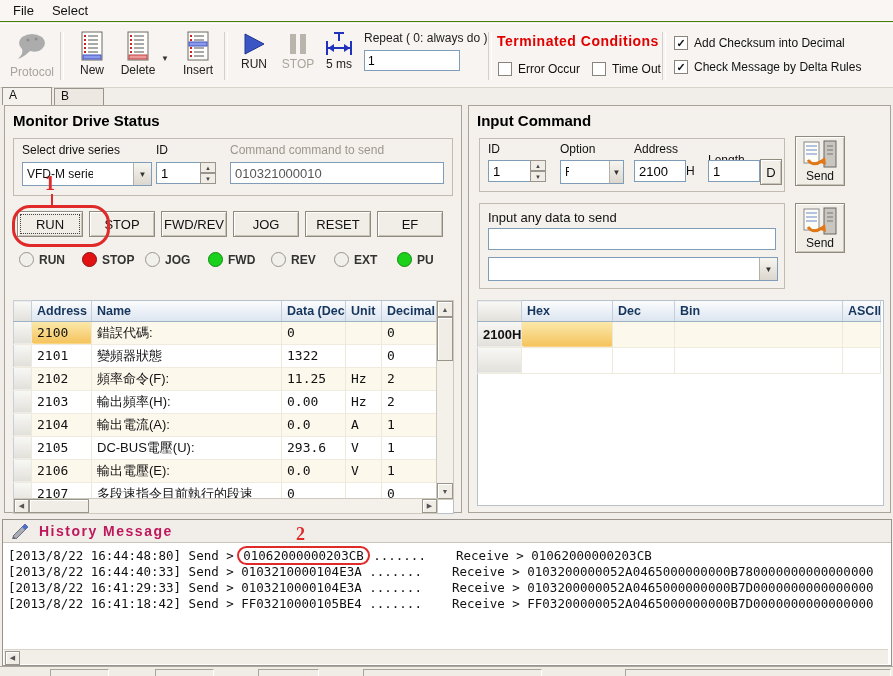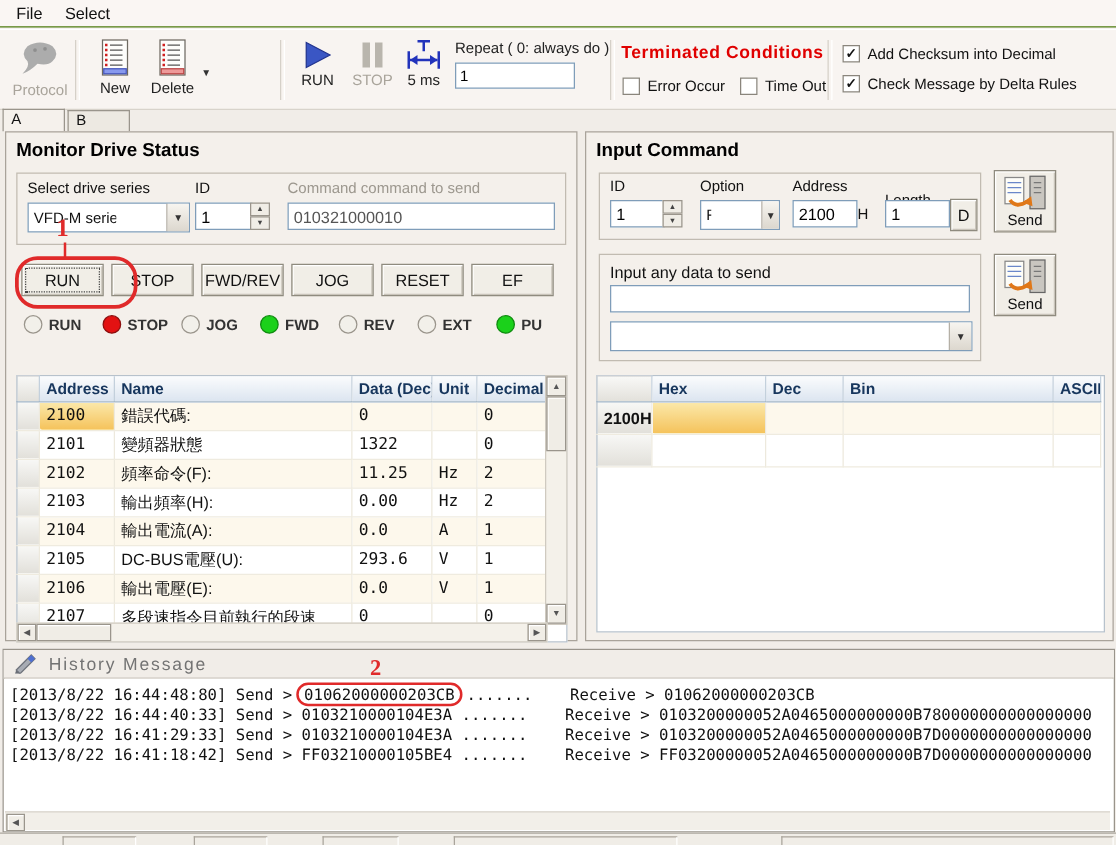--- a/index.html
+++ b/index.html
@@ -59,21 +59,21 @@
   td.bold{font-weight:bold;}
   
   .sbar{position:absolute;background:#F4F1EA;border:1px solid #CFCAC0;}
   .sbar .arrow{position:absolute;background:#F0EDE6;border:1px solid #9A958C;box-shadow:inset 1px 1px 0 #fff;display:flex;align-items:center;justify-content:center;font-size:7px;color:#555;}
   .sbar .thumb{position:absolute;background:#F0EDE6;border:1px solid #9A958C;box-shadow:inset 1px 1px 0 #fff;}
   
   .send-btn{position:absolute;width:48px;height:48px;background:#F1EEE7;border:1px solid #8F8B7F;box-shadow:inset 1px 1px 0 #FFF,inset -1px -1px 0 #C9C4BA;display:flex;flex-direction:column;align-items:center;justify-content:center;gap:1px;font-size:12px;}
   
   .history{position:absolute;left:2px;top:519px;width:888px;height:145px;border:1px solid #99948B;background:#fff;}
   .hist-head{position:absolute;left:0;top:0;right:0;height:22px;background:#F1EDE8;border-bottom:1px solid #C9C4BB;display:flex;align-items:center;gap:10px;padding-left:8px;}
-  .hist-title{font-size:14px;font-weight:normal;color:#737373;letter-spacing:1.5px;}
+  .hist-title{font-size:14px;font-weight:bold;color:#be185d;letter-spacing:1.5px;}
   .log{position:absolute;left:1px;top:23px;right:1px;height:106px;background:#fff;font-family:"DejaVu Sans Mono",monospace;font-size:12.5px;line-height:16px;padding:5px 4px;overflow:hidden;}
   .log-line{white-space:pre;}
   .hex-circled{border:2px solid #E02A2A;border-radius:10px;padding:0 4px;margin:0 -4px;}
   
   .statusbar{position:absolute;left:0;top:666px;right:0;height:10px;background:#F0EDE7;border-top:1px solid #ABA79E;}
   .statusbar .seg{position:absolute;top:2px;height:14px;border:1px solid #A9A49B;border-right-color:#fff;border-bottom-color:#fff;background:#F0EDE7;}
 </style>
 </head>
 <body>
 
@@ -131,20 +131,41 @@
             <rect x="4" y="8" width="2" height="2"></rect>
             <rect x="4" y="12" width="2" height="2"></rect>
             <rect x="4" y="16" width="2" height="2"></rect>
             <rect x="4" y="20" width="2" height="2"></rect>
           </g>
           <rect x="3" y="24" width="18" height="4" fill="#EE9999" stroke="#BB4444"></rect>
         </svg>
       <span class="tb-label">Delete</span>
     </div>
     <span class="dd-arrow" style="left:161px;top:30px;">▼</span>
+    <div class="tb-btn" style="left:174px;width:44px;">
+      <svg width="24" height="32" viewBox="0 0 24 32">
+          <rect x="2" y="1" width="20" height="28" fill="#FDFDFB" stroke="#6E6A62"></rect>
+          <g stroke="#555" stroke-width="1">
+            <line x1="8" y1="5" x2="18" y2="5"></line>
+            <line x1="8" y1="9" x2="18" y2="9"></line>
+            <line x1="8" y1="17" x2="18" y2="17"></line>
+            <line x1="8" y1="21" x2="18" y2="21"></line>
+            <line x1="8" y1="25" x2="18" y2="25"></line>
+          </g>
+          <g fill="#D02020">
+            <rect x="4" y="4" width="2" height="2"></rect>
+            <rect x="4" y="8" width="2" height="2"></rect>
+            <rect x="4" y="16" width="2" height="2"></rect>
+            <rect x="4" y="20" width="2" height="2"></rect>
+            <rect x="4" y="24" width="2" height="2"></rect>
+          </g>
+          <rect x="3" y="11" width="18" height="4" fill="#8899EE" stroke="#4455BB"></rect>
+        </svg>
+      <span class="tb-label">Insert</span>
+    </div>
     <div class="vsep" style="left:224px;"></div>
 
     <div class="tb-btn" style="left:230px;width:44px;">
       <svg width="26" height="26" viewBox="0 0 26 26">
           <polygon points="4,3 23,13 4,23" fill="#3A56C4" stroke="#22348F"></polygon>
         </svg>
       <span class="tb-label">RUN</span>
     </div>
     <div class="tb-btn" style="left:276px;width:40px;">
       <svg width="22" height="26" viewBox="0 0 22 26">

